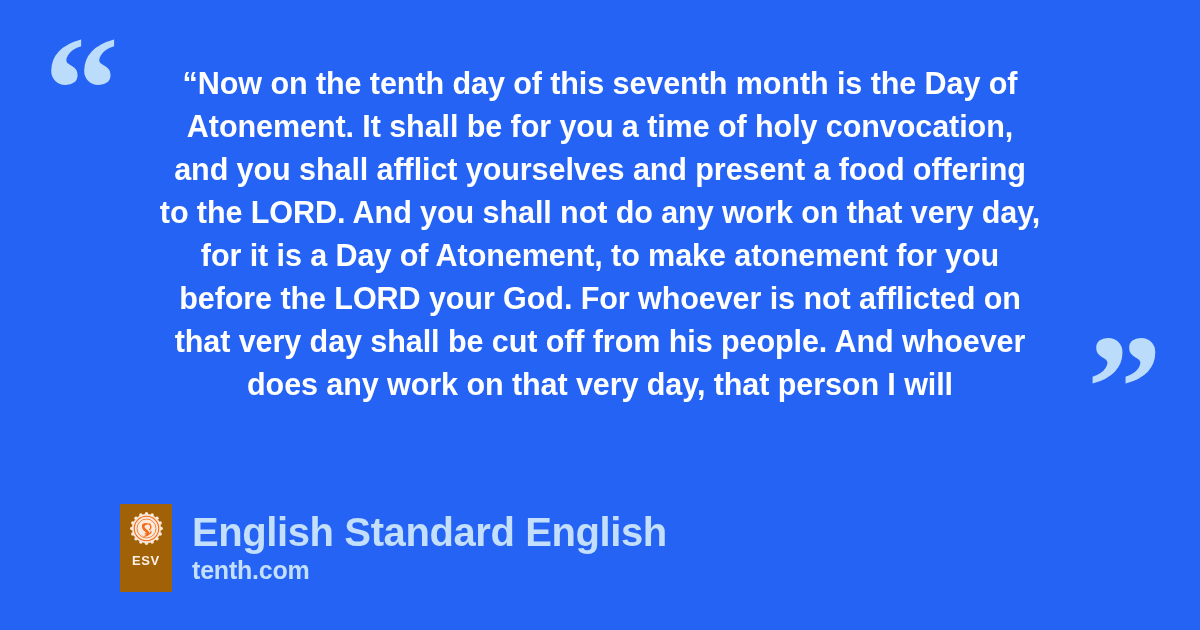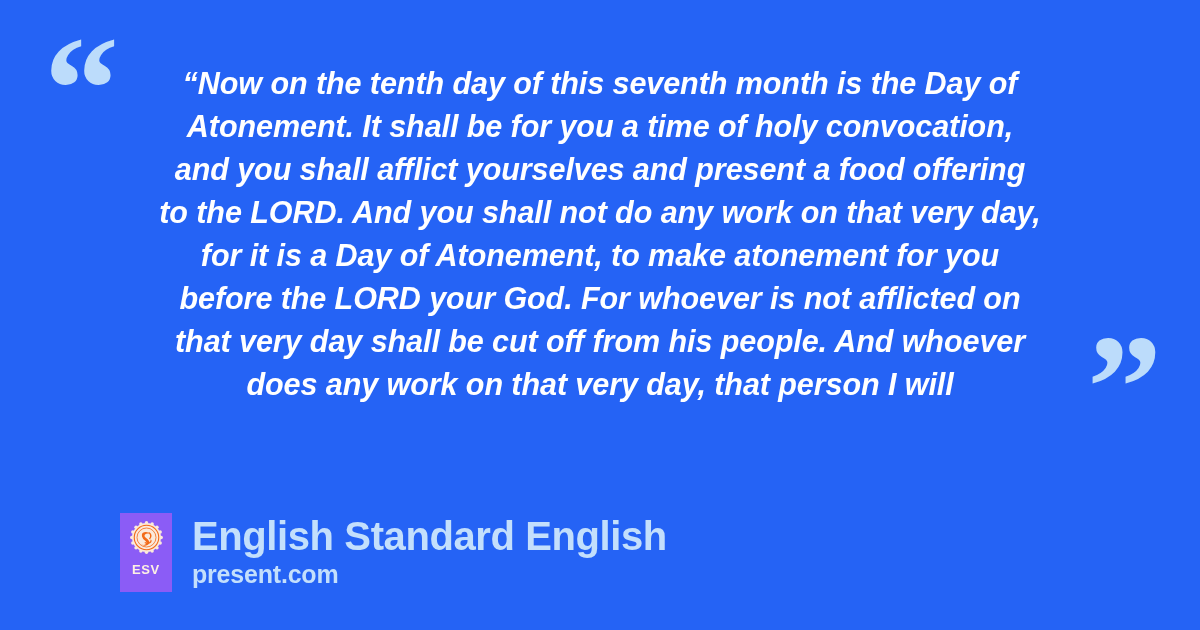--- a/index.html
+++ b/index.html
@@ -48,21 +48,20 @@
     left: 0;
     right: 0;
     top: 62px;
     height: 360px;
     display: flex;
     flex-direction: column;
     align-items: center;
     justify-content: flex-start;
     padding: 0 112px;
     box-sizing: border-box;
-    font-style: italic;
   }
 
   .verse-line {
     display: block;
     width: 100%;
     text-align: center;
     color: #ffffff;
     font-size: 31.5px;
     font-weight: 700;
     line-height: 43px;
@@ -76,22 +75,22 @@
   .footer {
     position: absolute;
     left: 120px;
     bottom: 38px;
     display: flex;
     align-items: center;
   }
 
   .esv-badge {
     width: 52px;
-    height: 79px;
-    background: #8b5cf6;
+    height: 88px;
+    background: #a16207;
     display: flex;
     flex-direction: column;
     align-items: center;
     justify-content: flex-start;
     padding-top: 8px;
     box-sizing: border-box;
     flex: none;
   }
 
   .esv-seal {
@@ -192,17 +191,17 @@
             <path d="M38 22 q4 2 5 6 q1 5 -3 9 l-2 -2 q3 -3 2 -7 q-1 -3 -4 -4 z"></path>
             <path d="M30 42 q5 2 9 0 q3 -2 2 -5 l2 1 q1 5 -4 7 q-5 2 -10 -1 z"></path>
           </g>
         </svg>
       </span>
       <span class="esv-badge-label">ESV</span>
     </div>
 
     <div class="footer-text">
       <span class="version-name">English Standard English</span>
-      <span class="site-name">present.com</span>
+      <span class="site-name">tenth.com</span>
     </div>
 
   </div>
 </div>
 
 </body></html>

